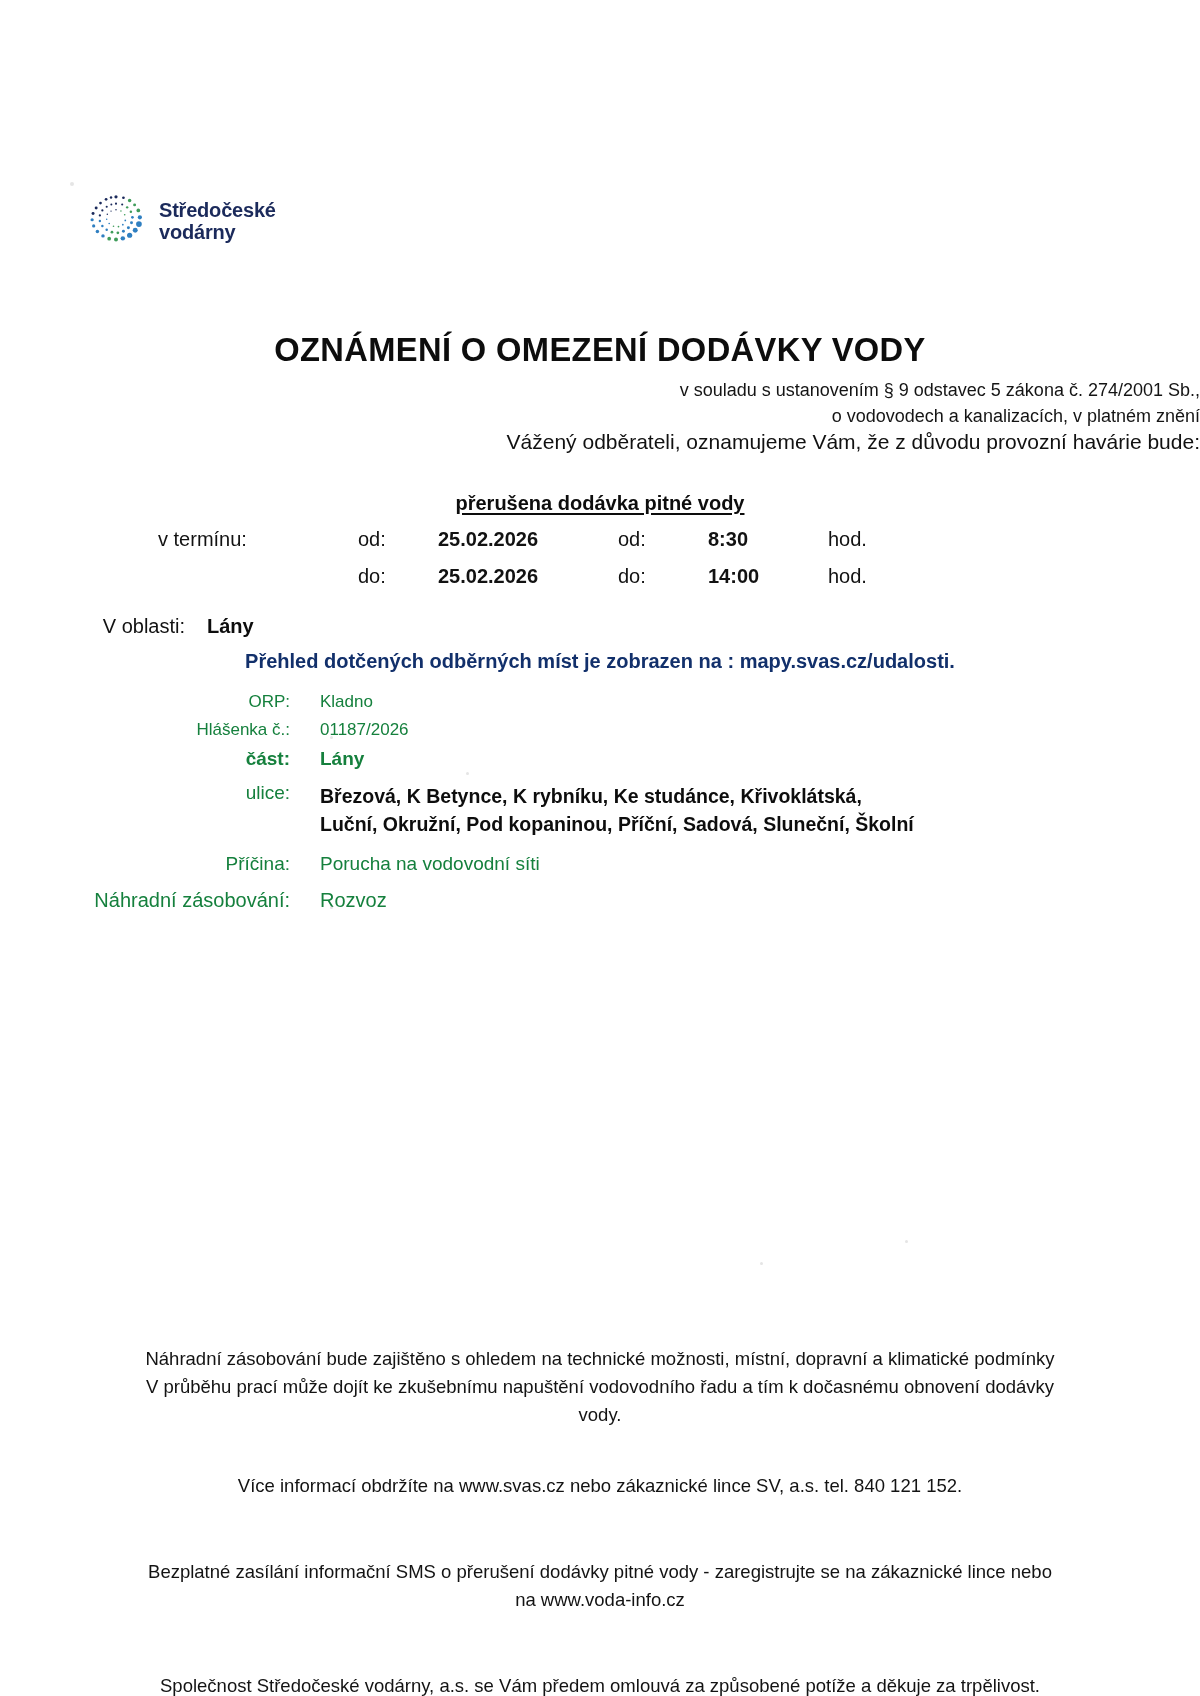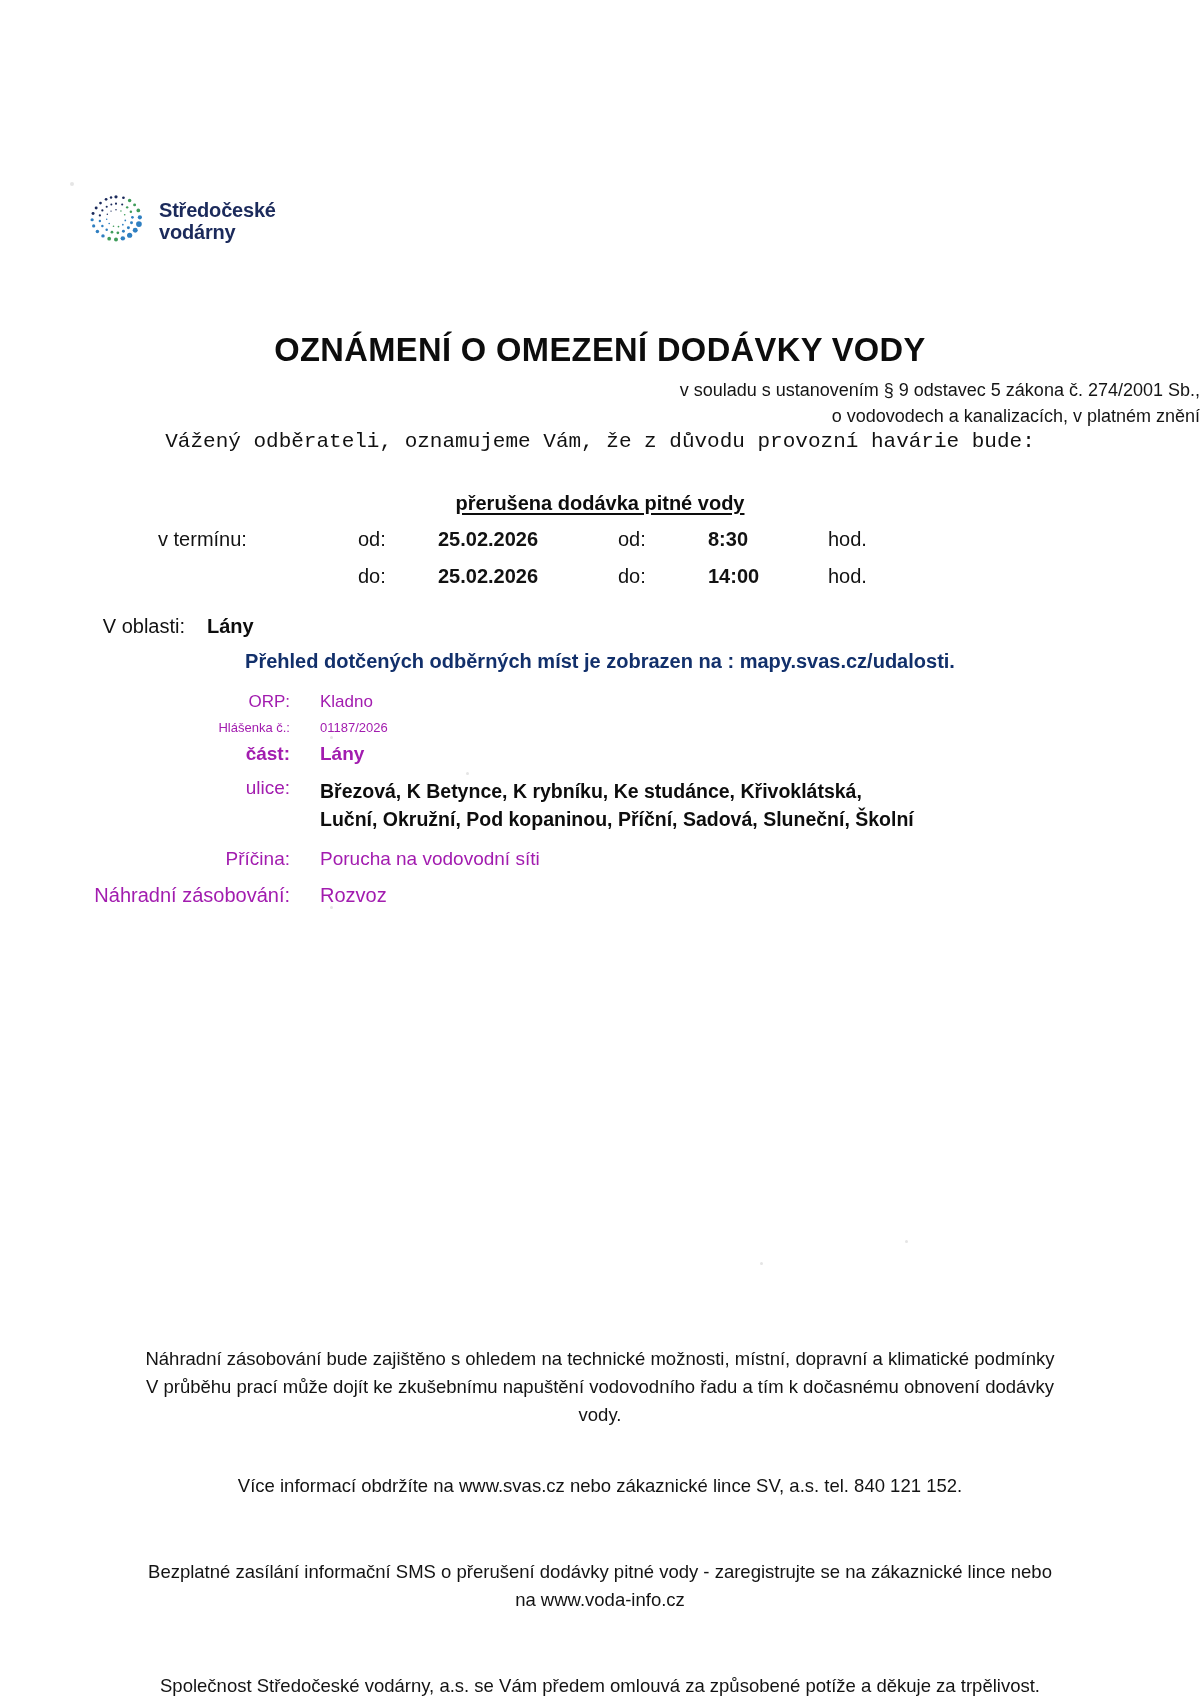--- a/index.html
+++ b/index.html
@@ -85,24 +85,23 @@
     text-align: right;
     font-size: 18px;
     line-height: 1.42;
     color: #141414;
   }
   .greeting {
     position: absolute;
     top: 430px;
     left: 0;
     width: 1200px;
-    text-align: center;
+    text-align: right;
     font-size: 21px;
     color: #111111;
-    font-family: Liberation Mono, monospace;
   }
 
   
   .cut-heading {
     position: absolute;
     top: 492px;
     left: 0;
     width: 1200px;
     text-align: center;
     font-size: 20px;
@@ -170,32 +169,32 @@
     position: absolute;
     top: 688px;
     left: 0;
     width: 1050px;
     border-collapse: collapse;
     font-size: 17px;
   }
   .detail-table td {
     vertical-align: top;
     padding: 4px 0;
-    color: #a21caf;
+    color: #15803d;
   }
   .detail-table td.k {
     width: 290px;
     text-align: right;
     padding-right: 30px;
     white-space: nowrap;
   }
   .detail-table td.v { text-align: left; }
 
   .row-orp td    { font-size: 17px; }
-  .row-hl td     { font-size: 13px; }
+  .row-hl td     { font-size: 17px; }
   .row-cast td   { font-size: 19px; font-weight: bold; }
   .row-cast td.v { font-size: 19px; }
   .row-ulice td.k { font-size: 19px; padding-top: 8px; }
   .row-ulice td.v {
     font-size: 19.5px;
     font-weight: bold;
     line-height: 1.45;
     padding-top: 8px;
     color: #0d0d0d;
   }

